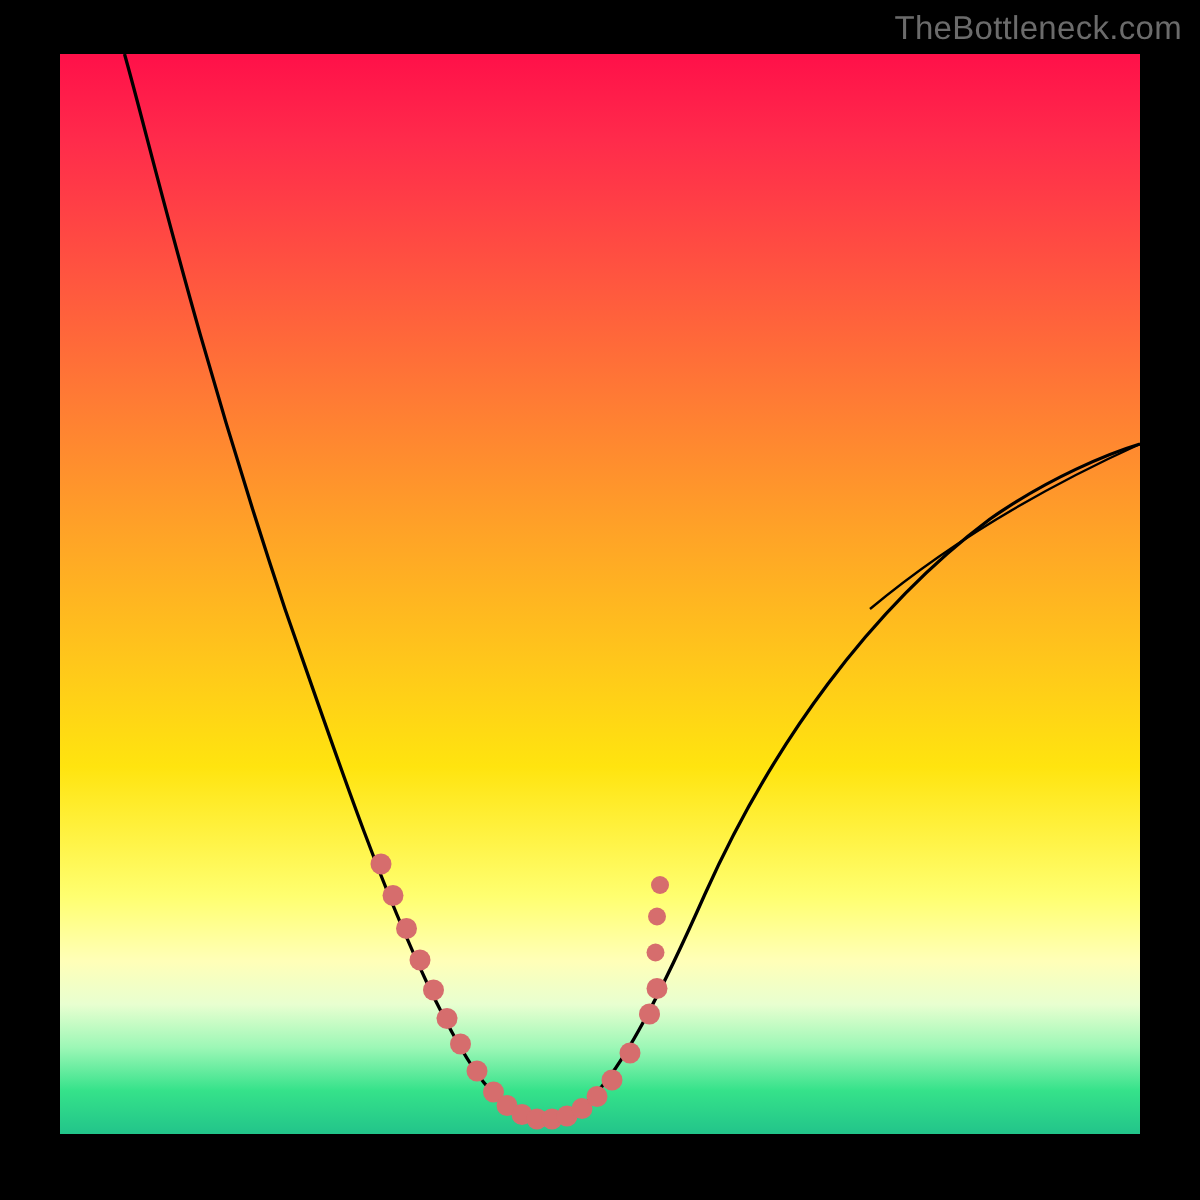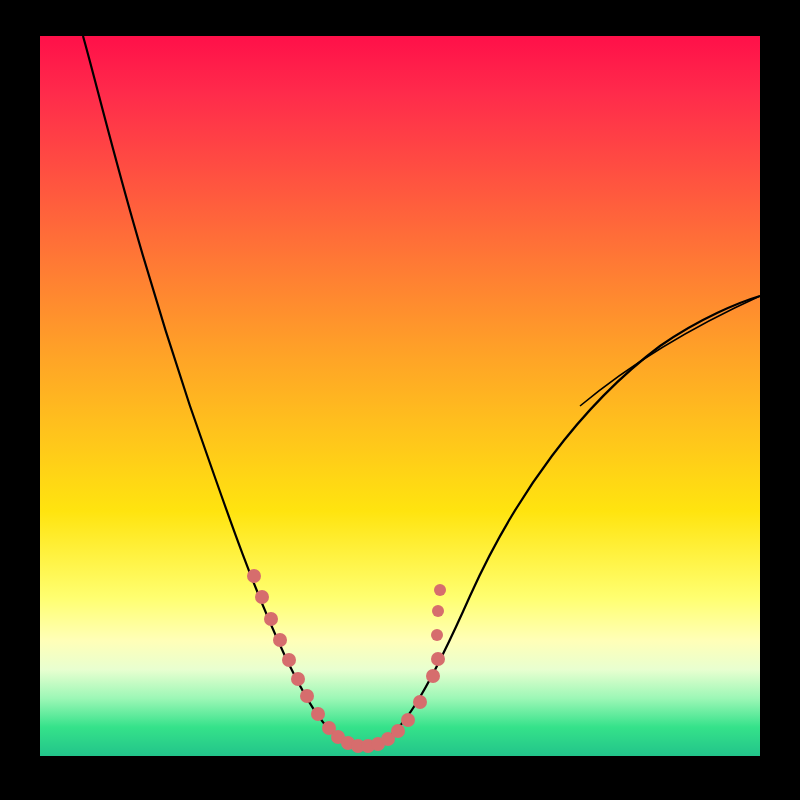--- a/index.html
+++ b/index.html
@@ -113,13 +113,14 @@
         <circle class="dot" cx="380" cy="666" r="7"></circle>
         <circle class="dot" cx="393" cy="640" r="7"></circle>
         <circle class="dot" cx="398" cy="623" r="7"></circle>
         <circle class="dot" cx="397" cy="599" r="6"></circle>
         <circle class="dot" cx="398" cy="575" r="6"></circle>
         <circle class="dot" cx="400" cy="554" r="6"></circle>
       </g>
     </svg>
   </div>
 
+  <div class="watermark">TheBottleneck.com</div>
 </div>
 
 </body></html>

